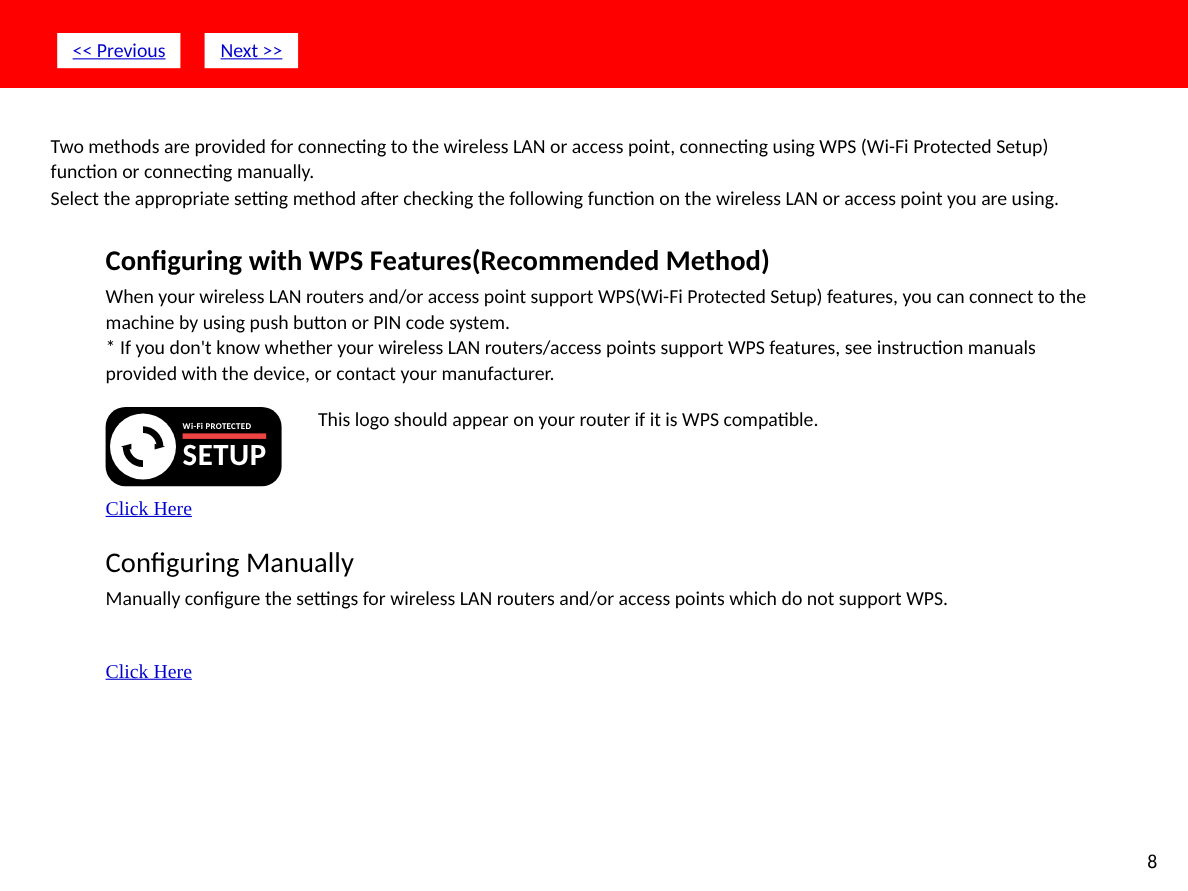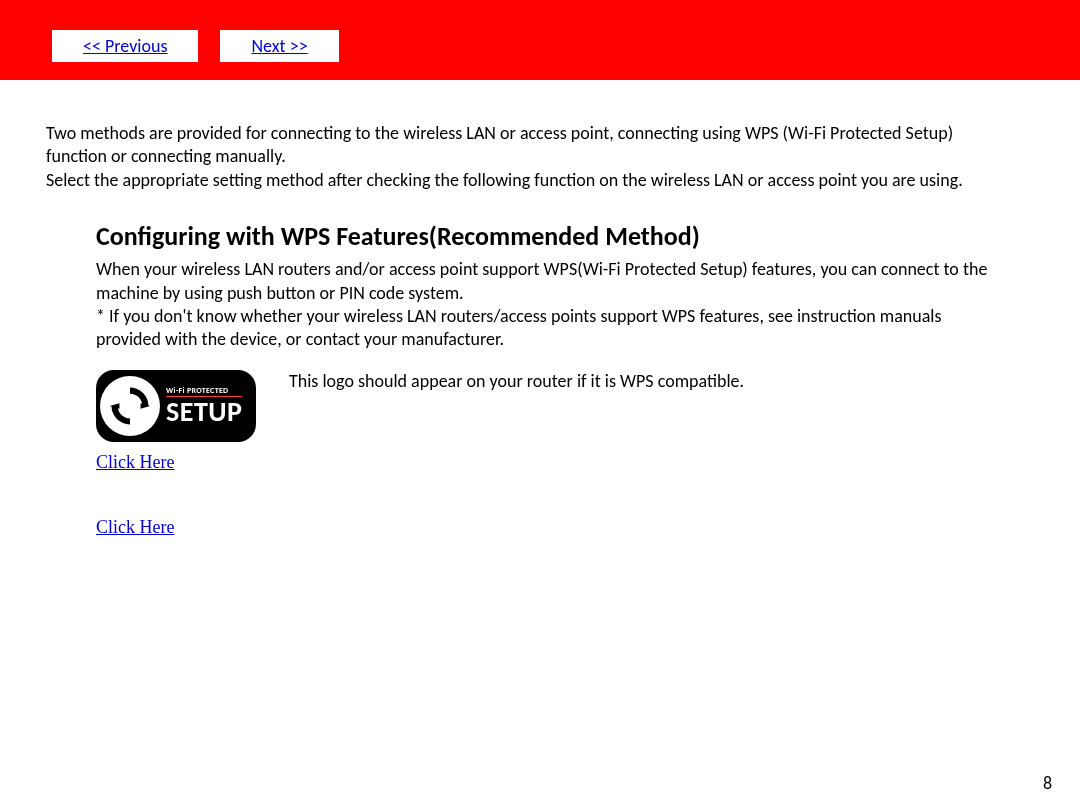--- a/index.html
+++ b/index.html
@@ -35,21 +35,21 @@
   }
   .nav-wrap {
     display: flex;
     gap: 22px;
     margin-top: 2px;
   }
   .nav-btn {
     background: #ffffff;
     color: #0000cc;
     font-size: 18px;
-    padding: 5px 31px;
+    padding: 5px 14px;
     text-decoration: underline;
     border: none;
     cursor: pointer;
     font-family: inherit;
   }
   .body {
     padding: 42px 52px 0 46px;
     box-sizing: border-box;
   }
   .intro {
@@ -101,21 +101,21 @@
   .wps-swirl svg { width: 44px; height: 44px; }
   .wps-text {
     margin-left: 6px;
     color: #ffffff;
     line-height: 1;
   }
   .wps-text-top {
     font-size: 8px;
     font-weight: 900;
     letter-spacing: 0.3px;
-    border-bottom: 1px solid #ef4444;
+    border-bottom: 5px solid #ef4444;
     padding-bottom: 2px;
     margin-bottom: 1px;
     white-space: nowrap;
   }
   .wps-text-bot {
     font-size: 28px;
     font-weight: 700;
     letter-spacing: 0.5px;
     text-align: right;
   }
@@ -197,20 +197,24 @@
             <div class="wps-text-top">Wi-Fi PROTECTED</div>
             <div class="wps-text-bot">SETUP</div>
           </div>
         </div>
         <div class="logo-caption">This logo should appear on your router if it is WPS compatible.</div>
       </div>
 
       <a class="click-link">Click Here</a>
     </div>
 
+    <div class="section2">
+      <h2>Configuring Manually</h2>
+      <p>Manually configure the settings for wireless LAN routers and/or access points which do not support WPS.</p>
+    </div>
 
     <div class="click-bottom">
       <a class="click-link">Click Here</a>
     </div>
 
   </div>
 
   <div class="pagenum">8</div>
 
 </div>

